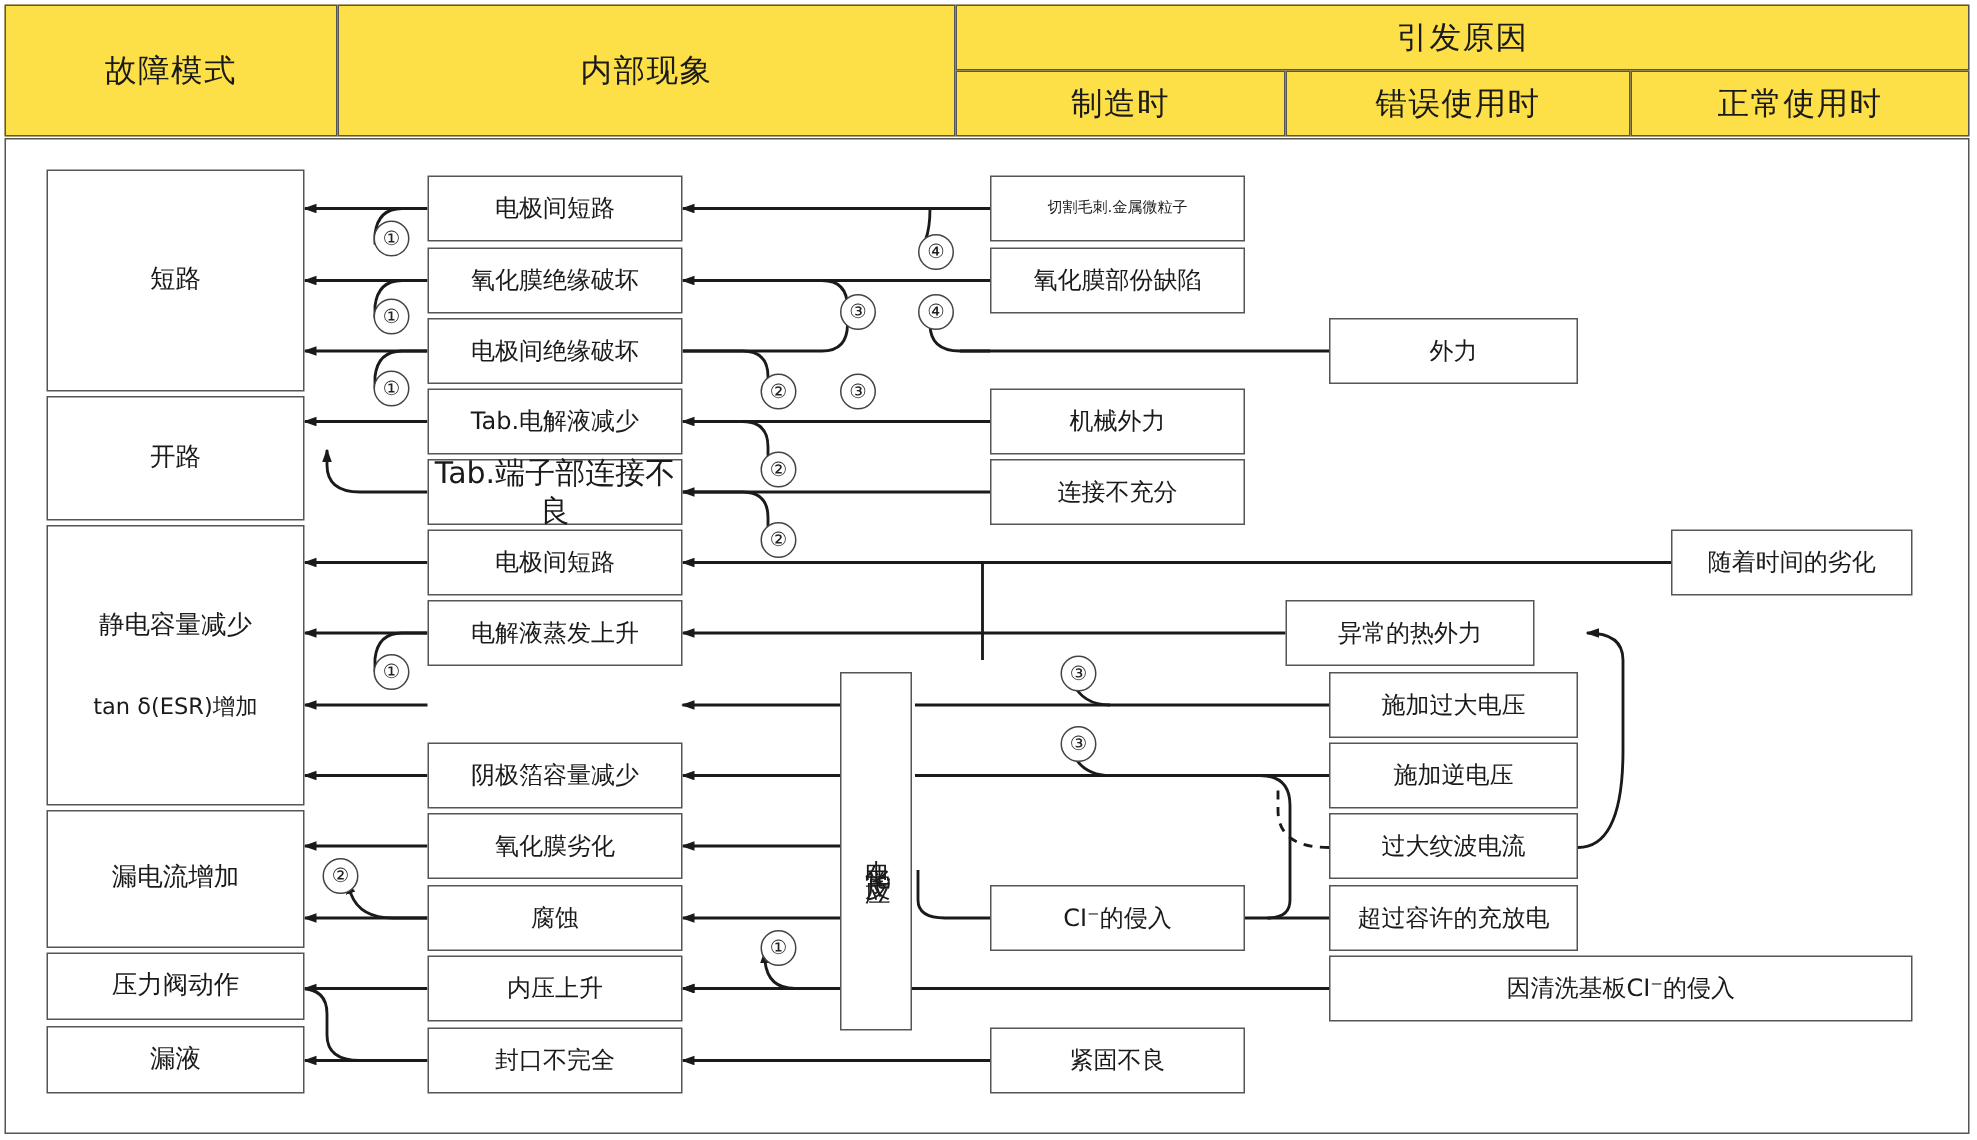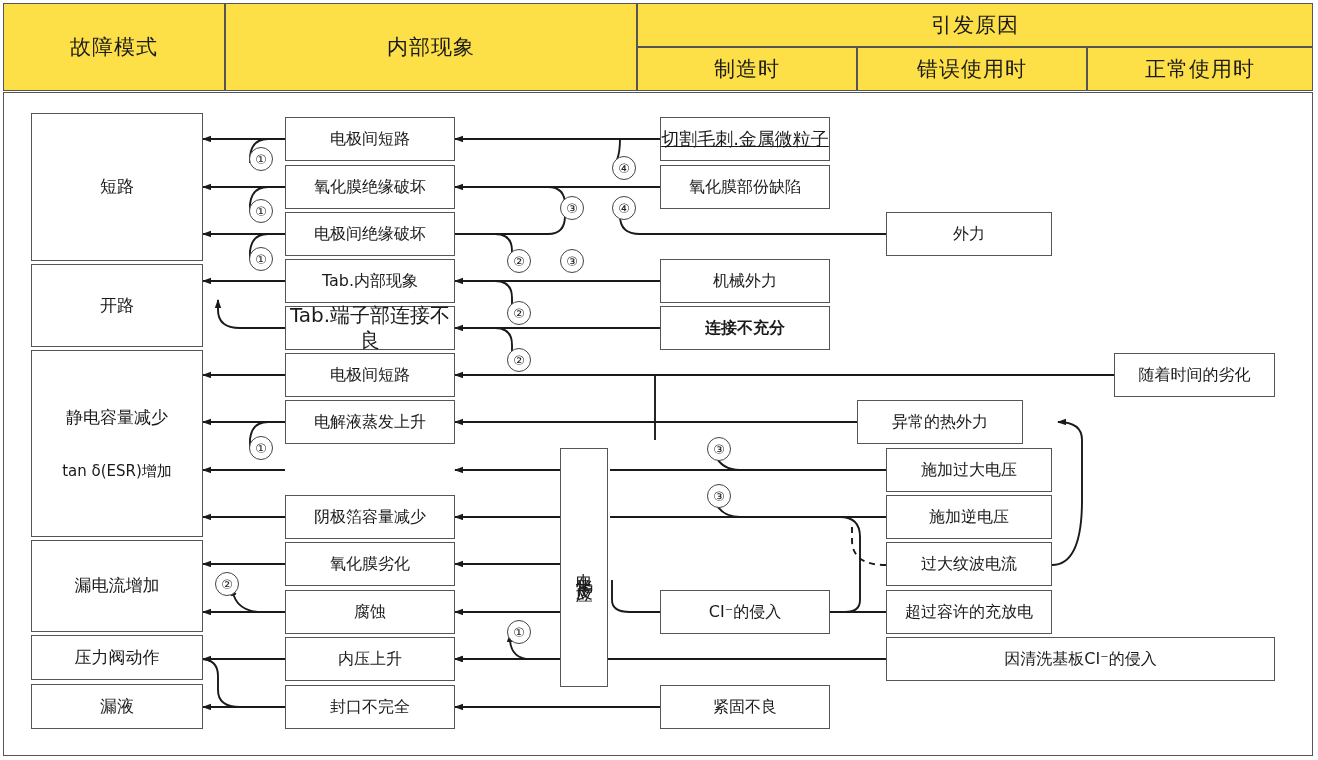--- a/index.html
+++ b/index.html
@@ -168,21 +168,21 @@
   <div class="bx" style="left:285px;top:117px;width:170px;height:44px;">
     <span>电极间短路</span>
   </div>
   <div class="bx" style="left:285px;top:165px;width:170px;height:44px;">
     <span>氧化膜绝缘破坏</span>
   </div>
   <div class="bx" style="left:285px;top:212px;width:170px;height:44px;">
     <span>电极间绝缘破坏</span>
   </div>
   <div class="bx" style="left:285px;top:259px;width:170px;height:44px;">
-    <span class="sm">Tab.内部现象</span>
+    <span class="sm">Tab.电解液减少</span>
   </div>
   <div class="bx" style="left:285px;top:306px;width:170px;height:44px;">
     <span class="sm" style="font-size:20px;">Tab.端子部连接不良</span>
   </div>
   <div class="bx" style="left:285px;top:353px;width:170px;height:44px;">
     <span>电极间短路</span>
   </div>
   <div class="bx" style="left:285px;top:400px;width:170px;height:44px;">
     <span>电解液蒸发上升</span>
   </div>
@@ -200,29 +200,29 @@
   </div>
   <div class="bx" style="left:285px;top:685px;width:170px;height:44px;">
     <span>封口不完全</span>
   </div>
 
   <div class="bx vert" style="left:560px;top:448px;width:48px;height:239px;">
     <span>电化学反应</span>
   </div>
 
   <div class="bx" style="left:660px;top:117px;width:170px;height:44px;">
-    <span class="sm" style="font-size:18px;text-decoration:underline;">切割毛刺.金属微粒子</span>
+    <span class="sm" style="font-size:10px;">切割毛刺.金属微粒子</span>
   </div>
   <div class="bx" style="left:660px;top:165px;width:170px;height:44px;">
     <span class="sm">氧化膜部份缺陷</span>
   </div>
   <div class="bx" style="left:660px;top:259px;width:170px;height:44px;">
     <span>机械外力</span>
   </div>
-  <div class="bx" style="left:660px;top:306px;width:170px;height:44px;font-weight:bold;">
+  <div class="bx" style="left:660px;top:306px;width:170px;height:44px;">
     <span>连接不充分</span>
   </div>
   <div class="bx" style="left:660px;top:590px;width:170px;height:44px;">
     <span>CI⁻的侵入</span>
   </div>
   <div class="bx" style="left:660px;top:685px;width:170px;height:44px;">
     <span>紧固不良</span>
   </div>
 
   <div class="bx" style="left:857px;top:400px;width:166px;height:44px;">

